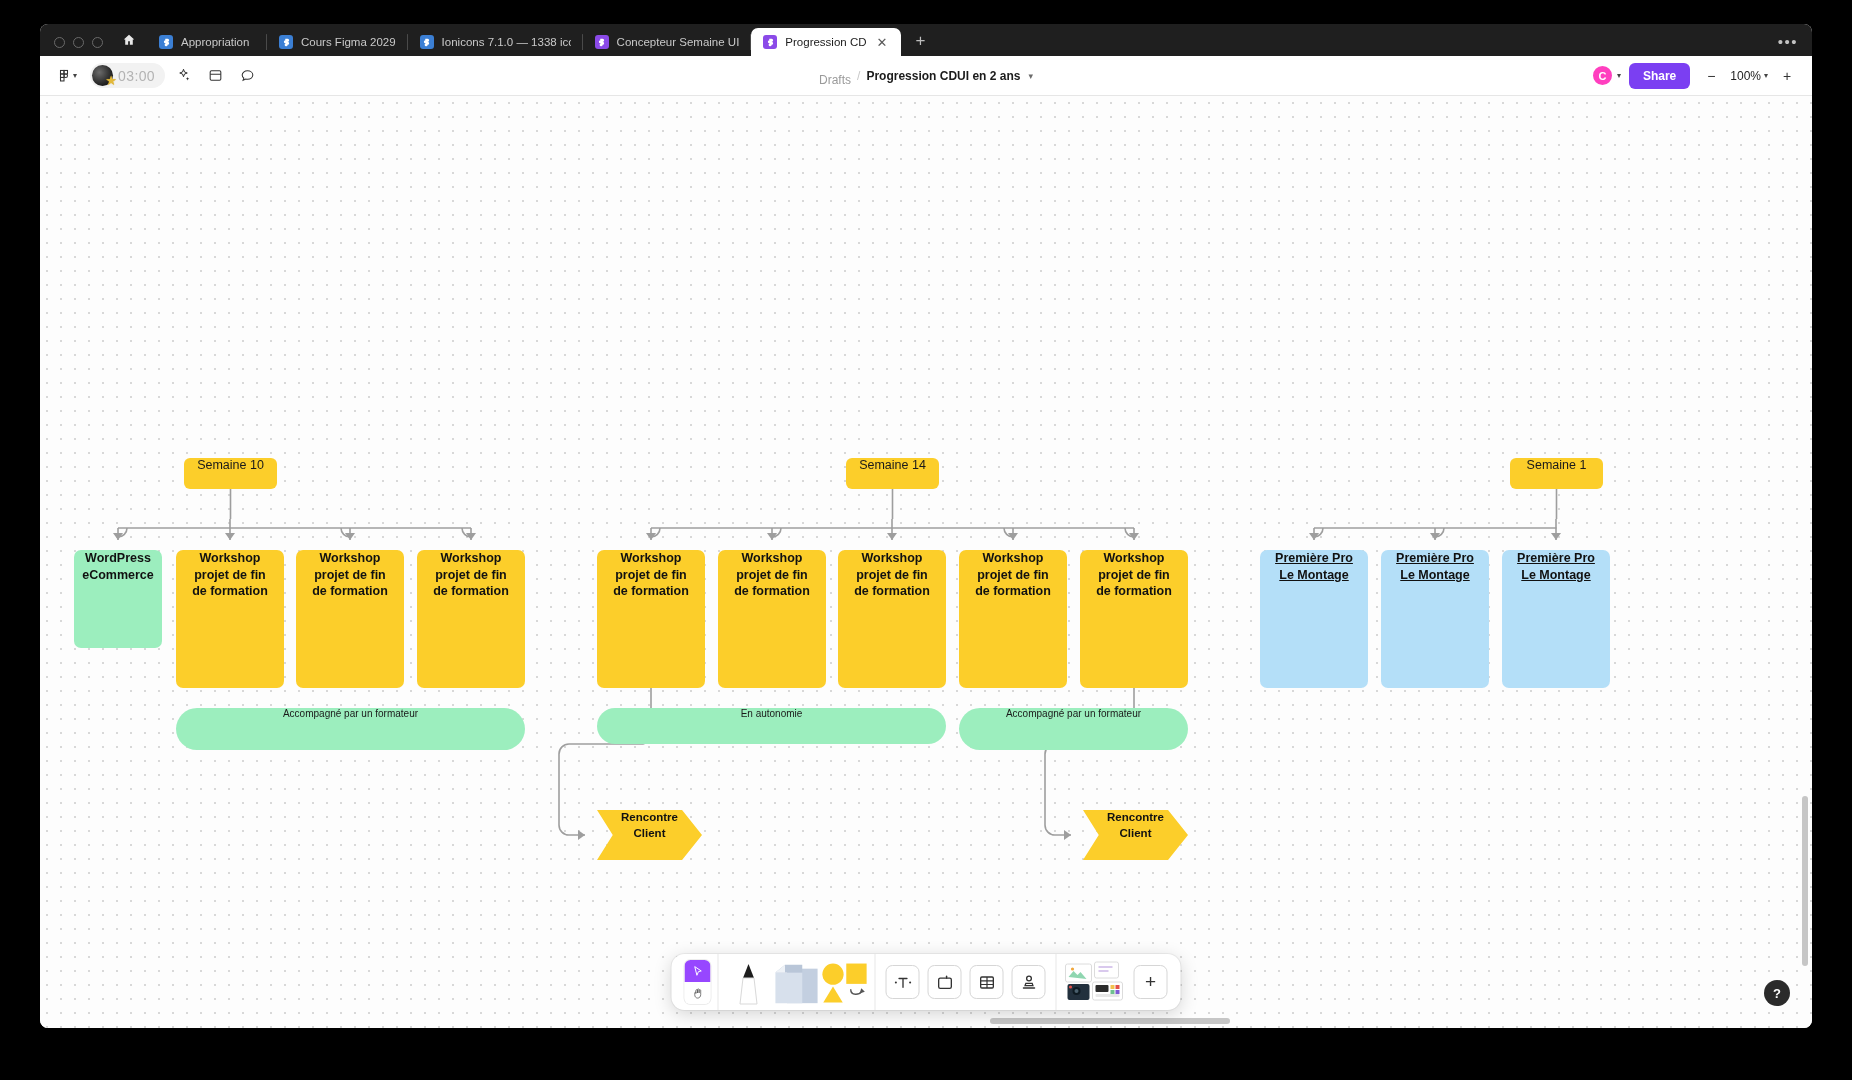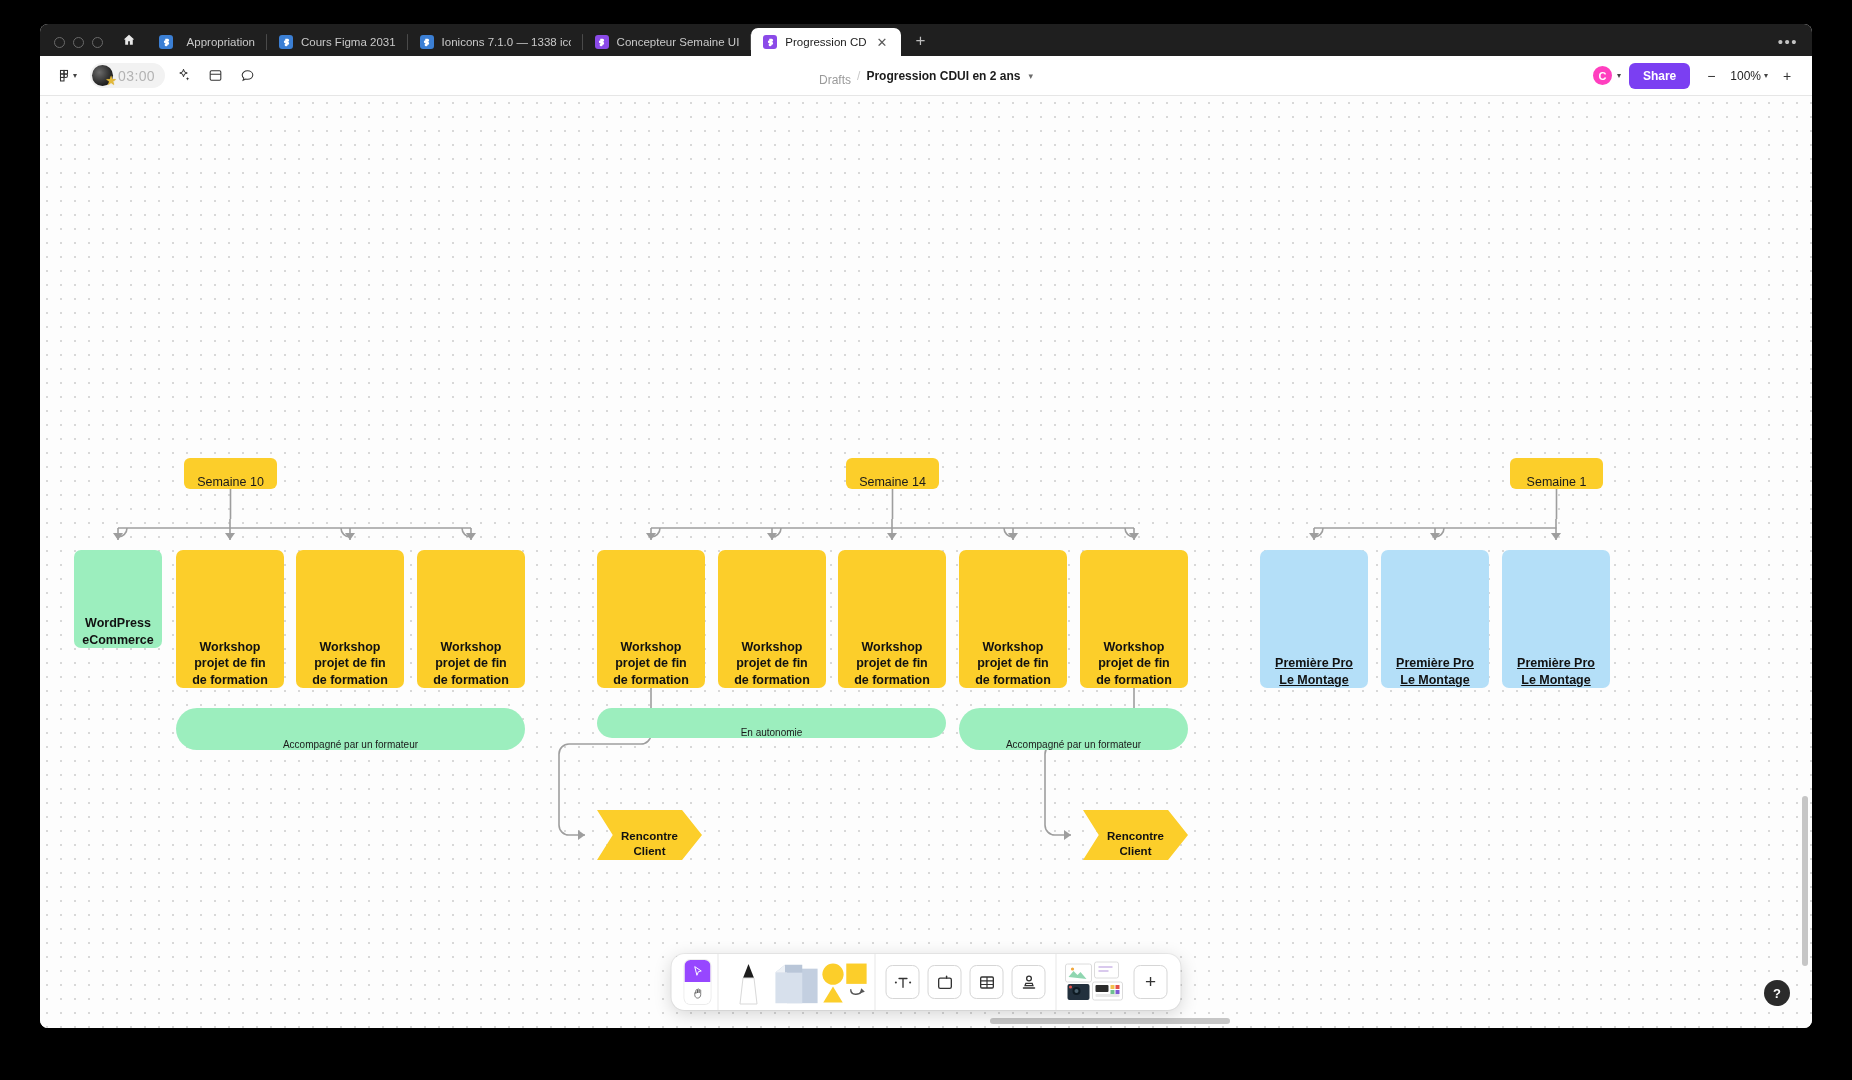--- a/index.html
+++ b/index.html
@@ -41,21 +41,20 @@
     min-width: 120px;
     max-width: 190px;
     display: flex; align-items: center; gap: 8px;
     padding: 0 12px;
     color: #c9c9c9;
     font-size: 11.5px;
     border-radius: 7px 7px 0 0;
     position: relative;
     white-space: nowrap;
     overflow: hidden;
-    text-align: right;
   }
   .tab:not(.active)::after {
     content: "";
     position: absolute; right: 0; top: 6px; bottom: 6px;
     width: 1px; background: #4a4a4a;
   }
   .tab.active {
     background: #ffffff;
     color: #1b1b1b;
     width: 150px;
@@ -167,21 +166,21 @@
   .canvas {
     flex: 1 1 auto;
     position: relative;
     background-color: #fdfdfd;
     background-image: radial-gradient(#d8d8d8 1px, transparent 1.1px);
     background-size: 14px 14px;
     overflow: hidden;
   }
   .node {
     position: absolute;
-    display: flex; align-items: flex-end; justify-content: center;
+    display: flex; align-items: flex-start; justify-content: center;
     text-align: center;
     color: #111;
   }
   .week-chip {
     background: #FCCE2A;
     border-radius: 6px;
     font-size: 12.5px;
     color: #1a1a1a;
   }
   .card {
@@ -306,21 +305,21 @@
       </span>
       <span class="label">Appropriation</span>
     </div>
 
     <div class="tab">
       <span class="favicon" style="background:#3b7fd4">
         <svg viewBox="0 0 24 24">
             <path d="M9 2h6a4 4 0 010 8 4 4 0 010 8 4 4 0 11-4-4H9a4 4 0 010-8 4 4 0 010-4z" fill="#fff"></path>
           </svg>
       </span>
-      <span class="label">Cours Figma 2031</span>
+      <span class="label">Cours Figma 2029</span>
     </div>
 
     <div class="tab" style="max-width:175px">
       <span class="favicon" style="background:#3b7fd4">
         <svg viewBox="0 0 24 24">
             <path d="M9 2h6a4 4 0 010 8 4 4 0 010 8 4 4 0 11-4-4H9a4 4 0 010-8 4 4 0 010-4z" fill="#fff"></path>
           </svg>
       </span>
       <span class="label">Ionicons 7.1.0 — 1338 icons pack (C</span>
     </div>
@@ -504,21 +503,21 @@
         </div>
         <div class="node card blue" style="left: 1341px; top: 454px; width: 108px; height: 138px;">
           <span class="txt">Première Pro<br>Le Montage</span>
         </div>
         <div class="node card blue" style="left: 1462px; top: 454px; width: 108px; height: 138px;">
           <span class="txt">Première Pro<br>Le Montage</span>
         </div>
         <div class="node banner" style="left: 136px; top: 612px; width: 349px; height: 42px;">
           <span class="txt">Accompagné par un formateur</span>
         </div>
-        <div class="node banner" style="left: 557px; top: 612px; width: 349px; height: 30px;">
+        <div class="node banner" style="left: 557px; top: 612px; width: 349px; height: 36px;">
           <span class="txt">En autonomie</span>
         </div>
         <div class="node banner" style="left: 919px; top: 612px; width: 229px; height: 42px;">
           <span class="txt">Accompagné par un formateur</span>
         </div>
         <div class="node chevron-shape" style="left: 557px; top: 714px; width: 105px; height: 50px;">
           <span class="txt">Rencontre<br>Client</span>
         </div>
         <div class="node chevron-shape" style="left: 1043px; top: 714px; width: 105px; height: 50px;">
           <span class="txt">Rencontre<br>Client</span>

